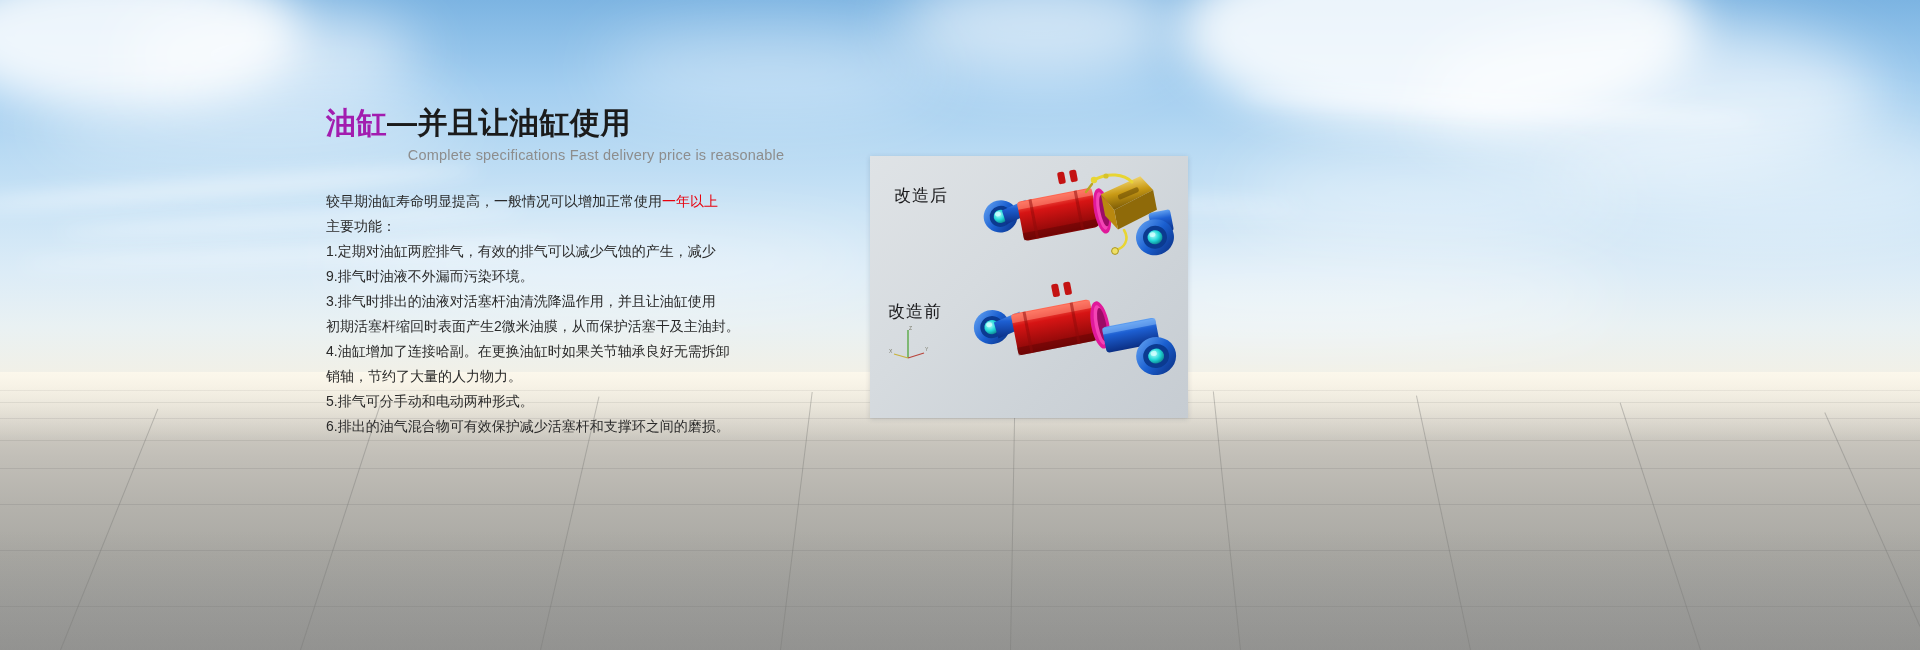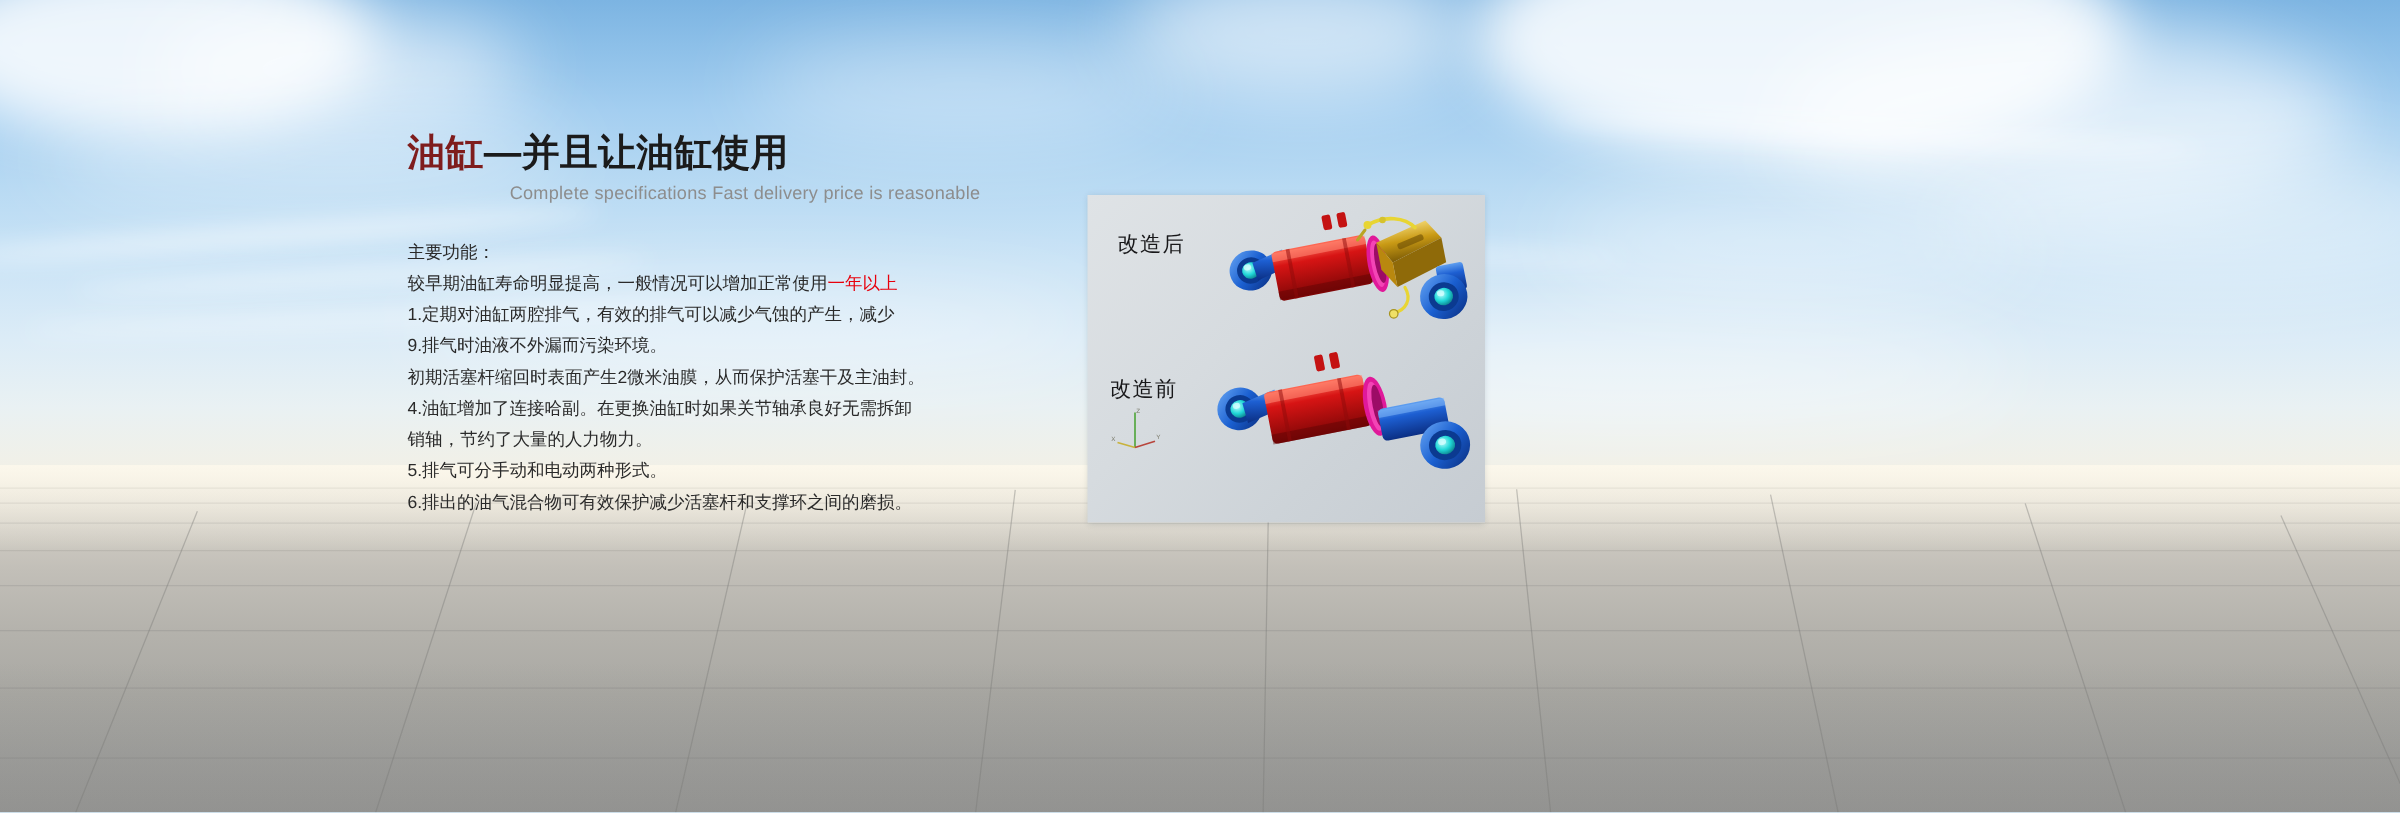--- a/index.html
+++ b/index.html
@@ -119,21 +119,21 @@
   }
   .title {
     margin: 0;
     font-size: 30px;
     font-weight: bold;
     line-height: 1.25;
     color: #1b1b1b;
     letter-spacing: 0.5px;
     white-space: nowrap;
   }
-  .title .accent { color: #7f1d1d; }
+  .title .accent { color: #a21caf; }
 
   .subtitle {
     margin: 5px 0 0 0;
     font-size: 14.5px;
     font-weight: normal;
     color: #8d8d8d;
     letter-spacing: 0.2px;
     white-space: nowrap;
     text-align: center;
   }
@@ -227,24 +227,25 @@
     <div class="vline" style="left:1930px; height:260px; transform:rotate(-24deg);"></div>
 
     <div class="ground-shade"></div>
   </div>
 
   <div class="copy">
     <h1 class="title"><span class="accent">油缸</span><span>—并且让油缸使用</span></h1>
     <p class="subtitle">Complete specifications Fast delivery price is reasonable</p>
 
     <div class="body">
+      <p><span>较早期油缸寿命明显提高，一般情况可以增加正常使用</span><span class="red">一年以上</span></p>
       <p>主要功能：</p>
-      <p><span>较早期油缸寿命明显提高，一般情况可以增加正常使用</span><span class="red">一年以上</span></p>
       <p>1.定期对油缸两腔排气，有效的排气可以减少气蚀的产生，减少</p>
       <p>9.排气时油液不外漏而污染环境。</p>
+      <p>3.排气时排出的油液对活塞杆油清洗降温作用，并且让油缸使用</p>
       <p>初期活塞杆缩回时表面产生2微米油膜，从而保护活塞干及主油封。</p>
       <p>4.油缸增加了连接哈副。在更换油缸时如果关节轴承良好无需拆卸</p>
       <p>销轴，节约了大量的人力物力。</p>
       <p>5.排气可分手动和电动两种形式。</p>
       <p>6.排出的油气混合物可有效保护减少活塞杆和支撑环之间的磨损。</p>
     </div>
   </div>
 
   <div class="panel">
 

